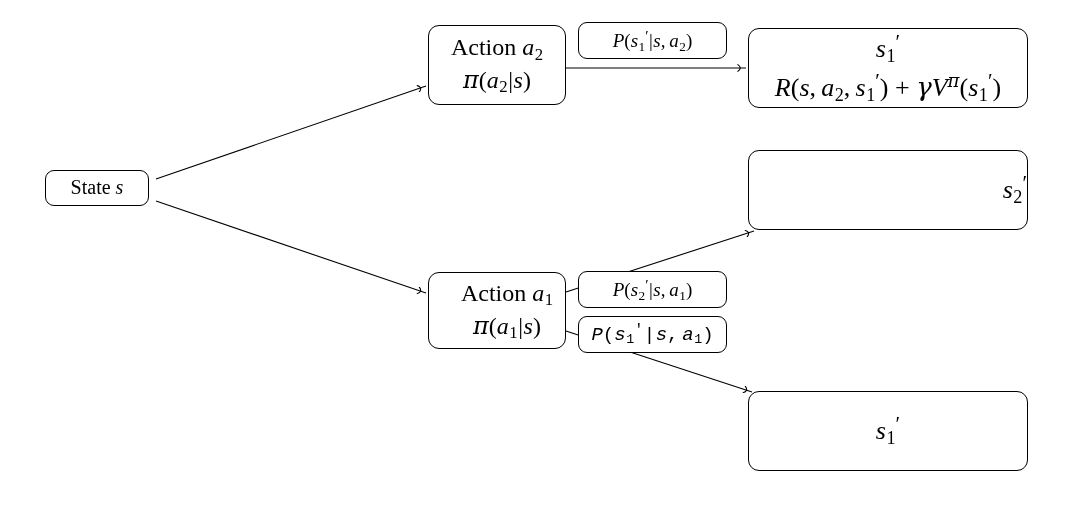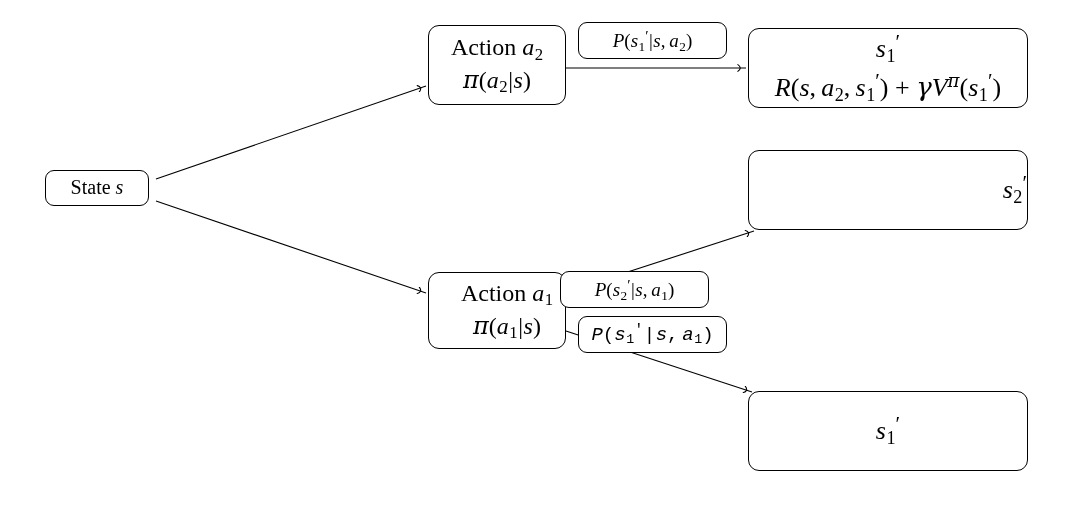--- a/index.html
+++ b/index.html
@@ -61,21 +61,21 @@
 
   
   .prob-node {
     border-radius: 9px;
     font-size: 19px;
     height: 37px;
     padding: 0 7px;
     z-index: 3;
   }
   #prob-node-top    { left: 578px; top: 22px;  width: 149px; }
-  #prob-node-mid    { left: 560px; top: 271px; width: 149px; }
+  #prob-node-mid    { left: 578px; top: 271px; width: 149px; }
   #prob-node-bottom { left: 578px; top: 316px; width: 149px; font-family: Liberation Mono, monospace; }
 
   
   .outcome-node {
     left: 748px;
     width: 280px;
     font-size: 26px;
     border-radius: 11px;
   }
   #outcome-node-top    { top: 28px;  height: 80px; }

